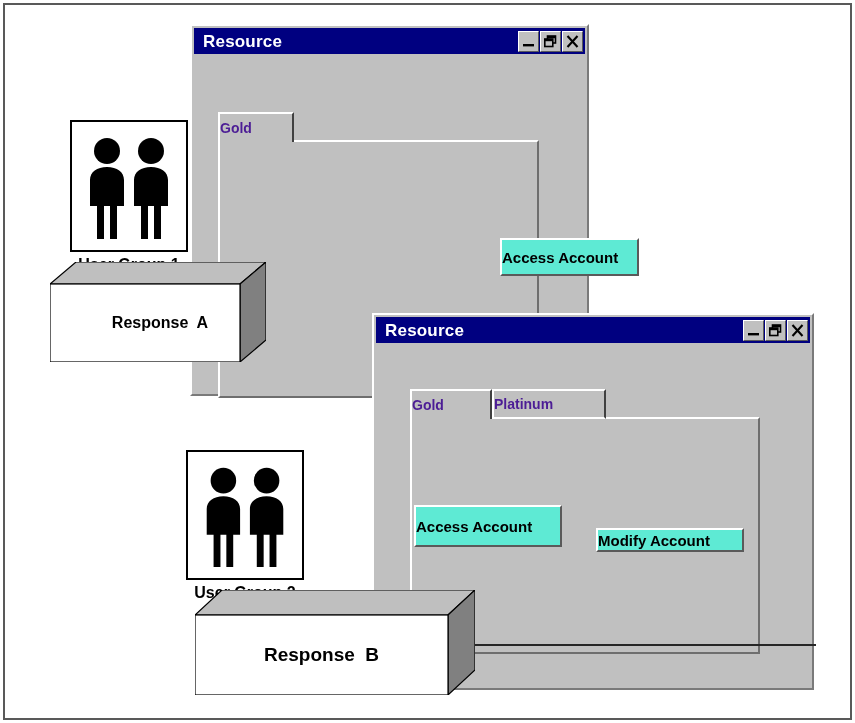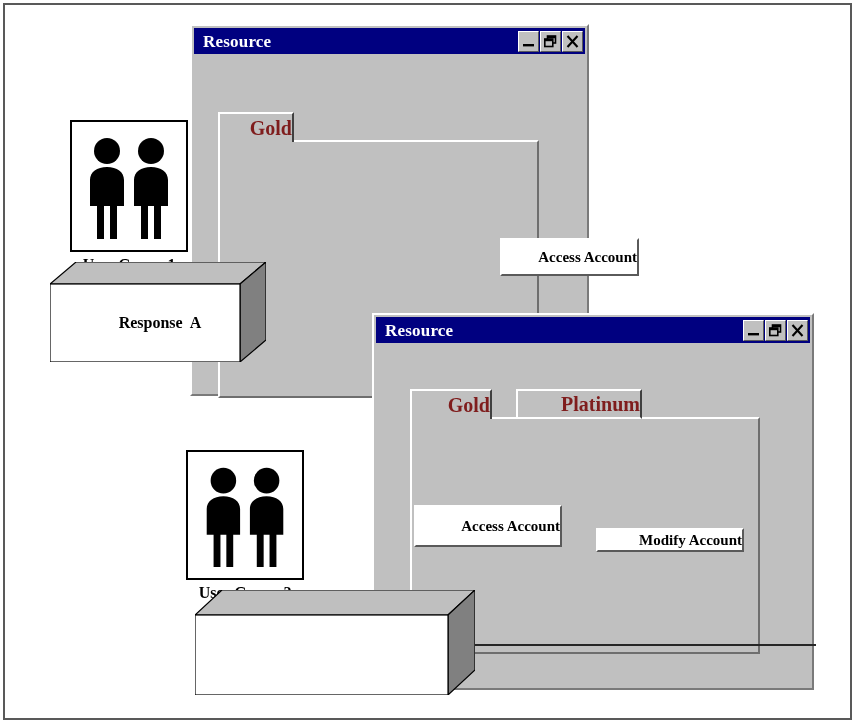--- a/index.html
+++ b/index.html
@@ -12,21 +12,20 @@
     font-family: "Liberation Sans", sans-serif;
   }
 
   #canvas {
     position: relative;
     width: 855px;
     height: 723px;
     background: #ffffff;
     box-sizing: border-box;
     overflow: hidden;
-    font-family: Liberation Serif, serif;
   }
 
   
   .canvas-frame {
     position: absolute;
     left: 3px;
     top: 3px;
     width: 849px;
     height: 717px;
     border: 2px solid #595959;
@@ -102,24 +101,24 @@
   }
   .tab {
     height: 30px;
     background: #c0c0c0;
     box-sizing: border-box;
     border-top: 2px solid #ffffff;
     border-left: 2px solid #ffffff;
     border-right: 2px solid #404040;
     display: flex;
     align-items: center;
-    justify-content: flex-end;
-    font-size: 20px;
-    font-weight: bold;
-    color: #7f1d1d;
+    justify-content: flex-start;
+    font-size: 14px;
+    font-weight: bold;
+    color: #4c1d95;
     position: relative;
     z-index: 3;
   }
   .tab.inactive {
     border-bottom: 2px solid #ffffff;
   }
 
   .tabpanel {
     position: absolute;
     background: #c0c0c0;
@@ -127,35 +126,34 @@
     border-top: 2px solid #ffffff;
     border-left: 2px solid #ffffff;
     border-right: 2px solid #6e6e6e;
     border-bottom: 2px solid #6e6e6e;
     z-index: 2;
   }
 
   
   .pushbtn {
     position: absolute;
-    background: #ffffff;
+    background: #5eead4;
     box-sizing: border-box;
     border-top: 2px solid #ffffff;
     border-left: 2px solid #ffffff;
     border-right: 2px solid #5a5a5a;
     border-bottom: 2px solid #5a5a5a;
     display: flex;
     align-items: center;
-    justify-content: flex-end;
+    justify-content: flex-start;
     font-size: 15px;
     font-weight: bold;
     color: #000000;
     white-space: nowrap;
     z-index: 4;
-    padding-left: 26px;
   }
 
   
   .usergroup {
     position: absolute;
     z-index: 6;
   }
   .ug-box {
     background: #ffffff;
     border: 2px solid #000000;
@@ -300,21 +298,21 @@
             <path d="M2.5 2 L12.5 13 M12.5 2 L2.5 13" stroke="#000000" stroke-width="2.1" fill="none"></path>
           </svg>
         </span>
       </span>
     </div>
 
     <div class="tabstrip" style="left:36px; top:74px;">
       <div class="tab" style="width:82px;">
         <span>Gold</span>
       </div>
-      <div class="tab inactive" style="width:126px;margin-left:24px;">
+      <div class="tab inactive" style="width:114px;">
         <span>Platinum</span>
       </div>
     </div>
 
     <div class="tabpanel" style="left:36px; top:102px; width:350px; height:237px;"></div>
 
     <div style="position:absolute; left:38px; top:100px; width:78px; height:5px; background:#c0c0c0; z-index:5;"></div>
 
     <div class="pushbtn" style="left:40px; top:190px; width:148px; height:42px;">
       <span>Access Account</span>
@@ -328,16 +326,17 @@
 
   <div class="box3d" style="left:195px; top:590px; width:280px; height:105px; z-index:10;">
     <svg width="280" height="105" viewBox="0 0 280 105" aria-hidden="true">
 
       <polygon points="0,25 27,0 280,0 253,25" fill="#bfbfbf" stroke="#000000" stroke-width="1.2"></polygon>
 
       <polygon points="253,25 280,0 280,80 253,105" fill="#808080" stroke="#000000" stroke-width="1.2"></polygon>
 
       <rect x="0" y="25" width="253" height="80" fill="#ffffff" stroke="#000000" stroke-width="1.2"></rect>
     </svg>
+    <div class="b3-label" style="left:0; top:25px; width:253px; height:80px; font-size:19px;">Response  B</div>
   </div>
 
   <div class="canvas-frame"></div>
 </div>
 
 </body></html>

